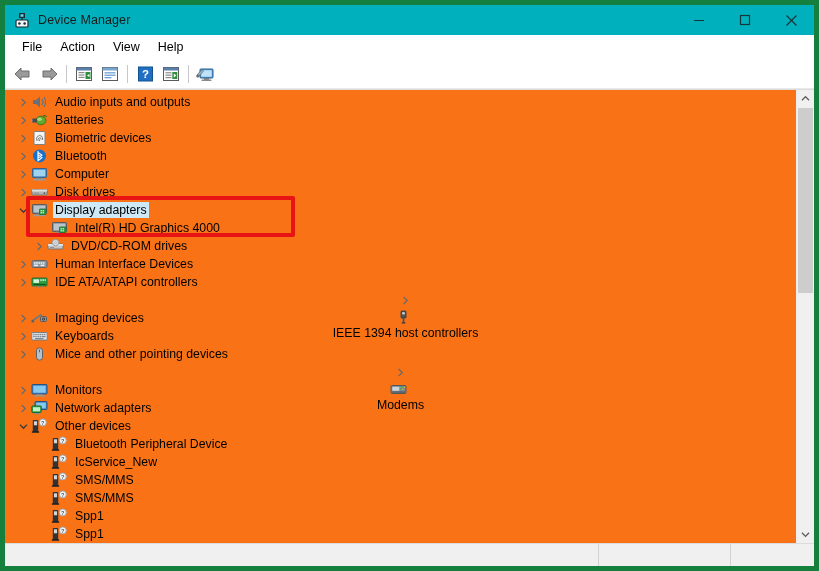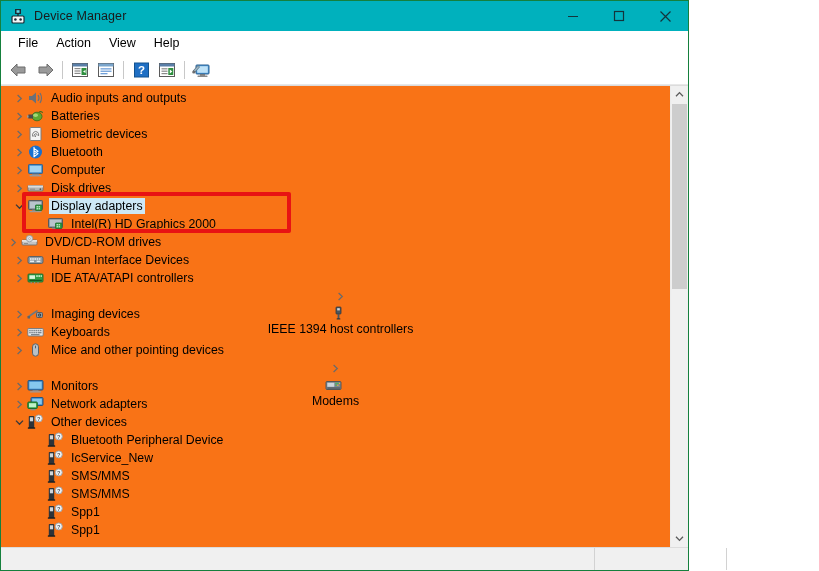--- a/index.html
+++ b/index.html
@@ -9,24 +9,24 @@
   }
   body {
     width: 819px;
     height: 571px;
     overflow: hidden;
     font-family: "Liberation Sans", sans-serif;
   }
 
   #window {
     position: relative;
-    width: 689px;
+    width: 819px;
     height: 571px;
     box-sizing: border-box;
-    border: 1px solid #15803d;
+    border: 5px solid #15803d;
     background: #ffffff;
     display: flex;
     flex-direction: column;
   }
 
   
   #titlebar {
     height: 30px;
     background: #00b1bd;
     display: flex;
@@ -433,23 +433,23 @@
               <rect x="1.5" y="2.5" width="14" height="9" rx="0.8" fill="#7f8a93" stroke="#4d555c" stroke-width="0.9"></rect>
               <rect x="2.7" y="3.6" width="11.6" height="6.7" fill="#b9c4cc"></rect>
               <rect x="5" y="11.6" width="7" height="1.3" fill="#8a8a8a"></rect>
               <rect x="2.5" y="12.9" width="12" height="1.4" rx="0.6" fill="#9a9a9a"></rect>
               <rect x="8.5" y="7" width="6.5" height="5.5" rx="0.6" fill="#2f9e44" stroke="#1d6b2c" stroke-width="0.8"></rect>
               <rect x="9.6" y="8.1" width="1.3" height="1.3" fill="#d6f5dc"></rect>
               <rect x="11.6" y="8.1" width="1.3" height="1.3" fill="#d6f5dc"></rect>
               <rect x="9.6" y="10.1" width="1.3" height="1.3" fill="#d6f5dc"></rect>
               <rect x="11.6" y="10.1" width="1.3" height="1.3" fill="#d6f5dc"></rect>
             </svg></div>
-          <div class="row-label">Intel(R) HD Graphics 2000</div>
-        </div>
-        <div class="row" style="padding-left: 4px;">
+          <div class="row-label">Intel(R) HD Graphics 4000</div>
+        </div>
+        <div class="row" style="padding-left: 26px;">
           <div class="twisty">
             <svg width="9" height="9" viewBox="0 0 9 9">
               <path d="M2.6 1 L6.3 4.5 L2.6 8" fill="none" stroke="#6a6a6a" stroke-width="1.25"></path>
             </svg>
           </div>
           <div class="row-icon"><svg width="17" height="16" viewBox="0 0 17 16">
               <rect x="1" y="6" width="15" height="5" rx="1" fill="#c4c4c4" stroke="#6f6f6f" stroke-width="0.9"></rect>
               <rect x="1" y="6" width="15" height="1.8" fill="#e2e2e2"></rect>
               <circle cx="8.5" cy="4.6" r="3.2" fill="#d8dde2" stroke="#8d979f" stroke-width="0.8"></circle>
               <circle cx="8.5" cy="4.6" r="0.9" fill="#ffffff" stroke="#8d979f" stroke-width="0.6"></circle>

